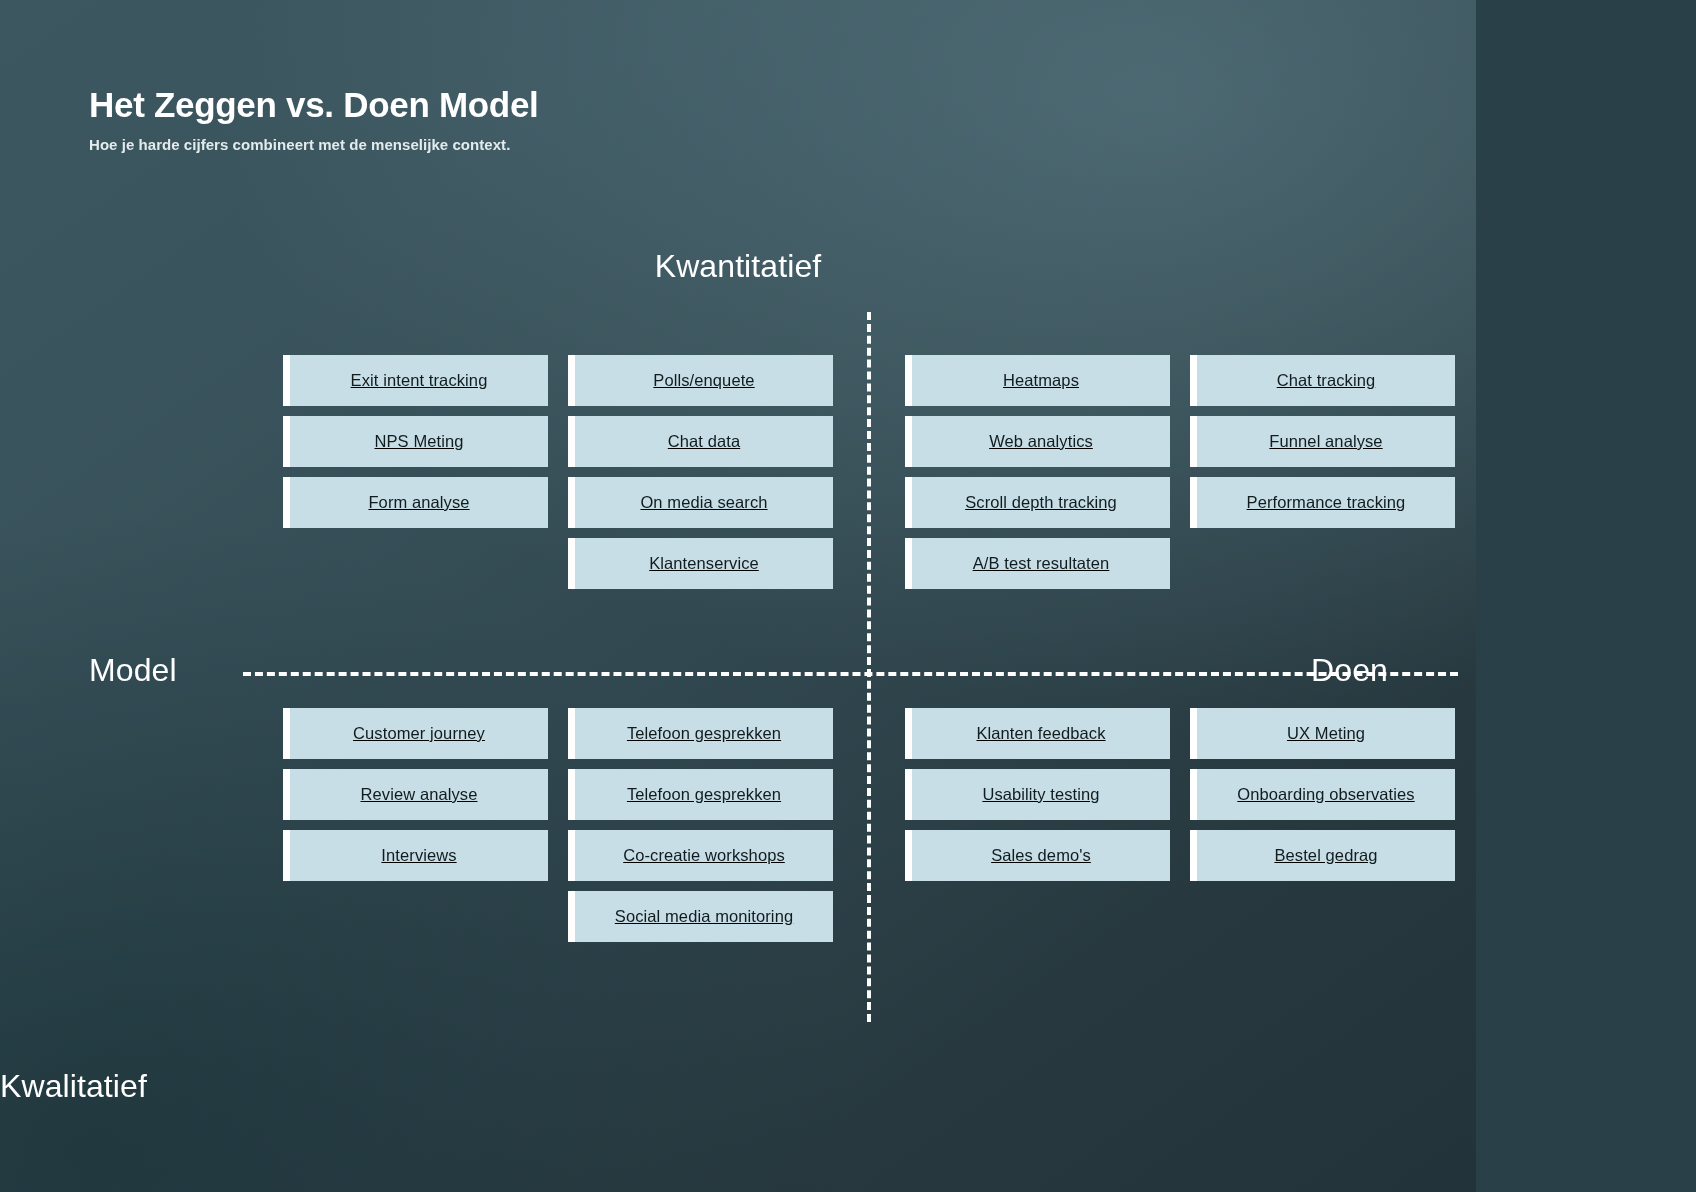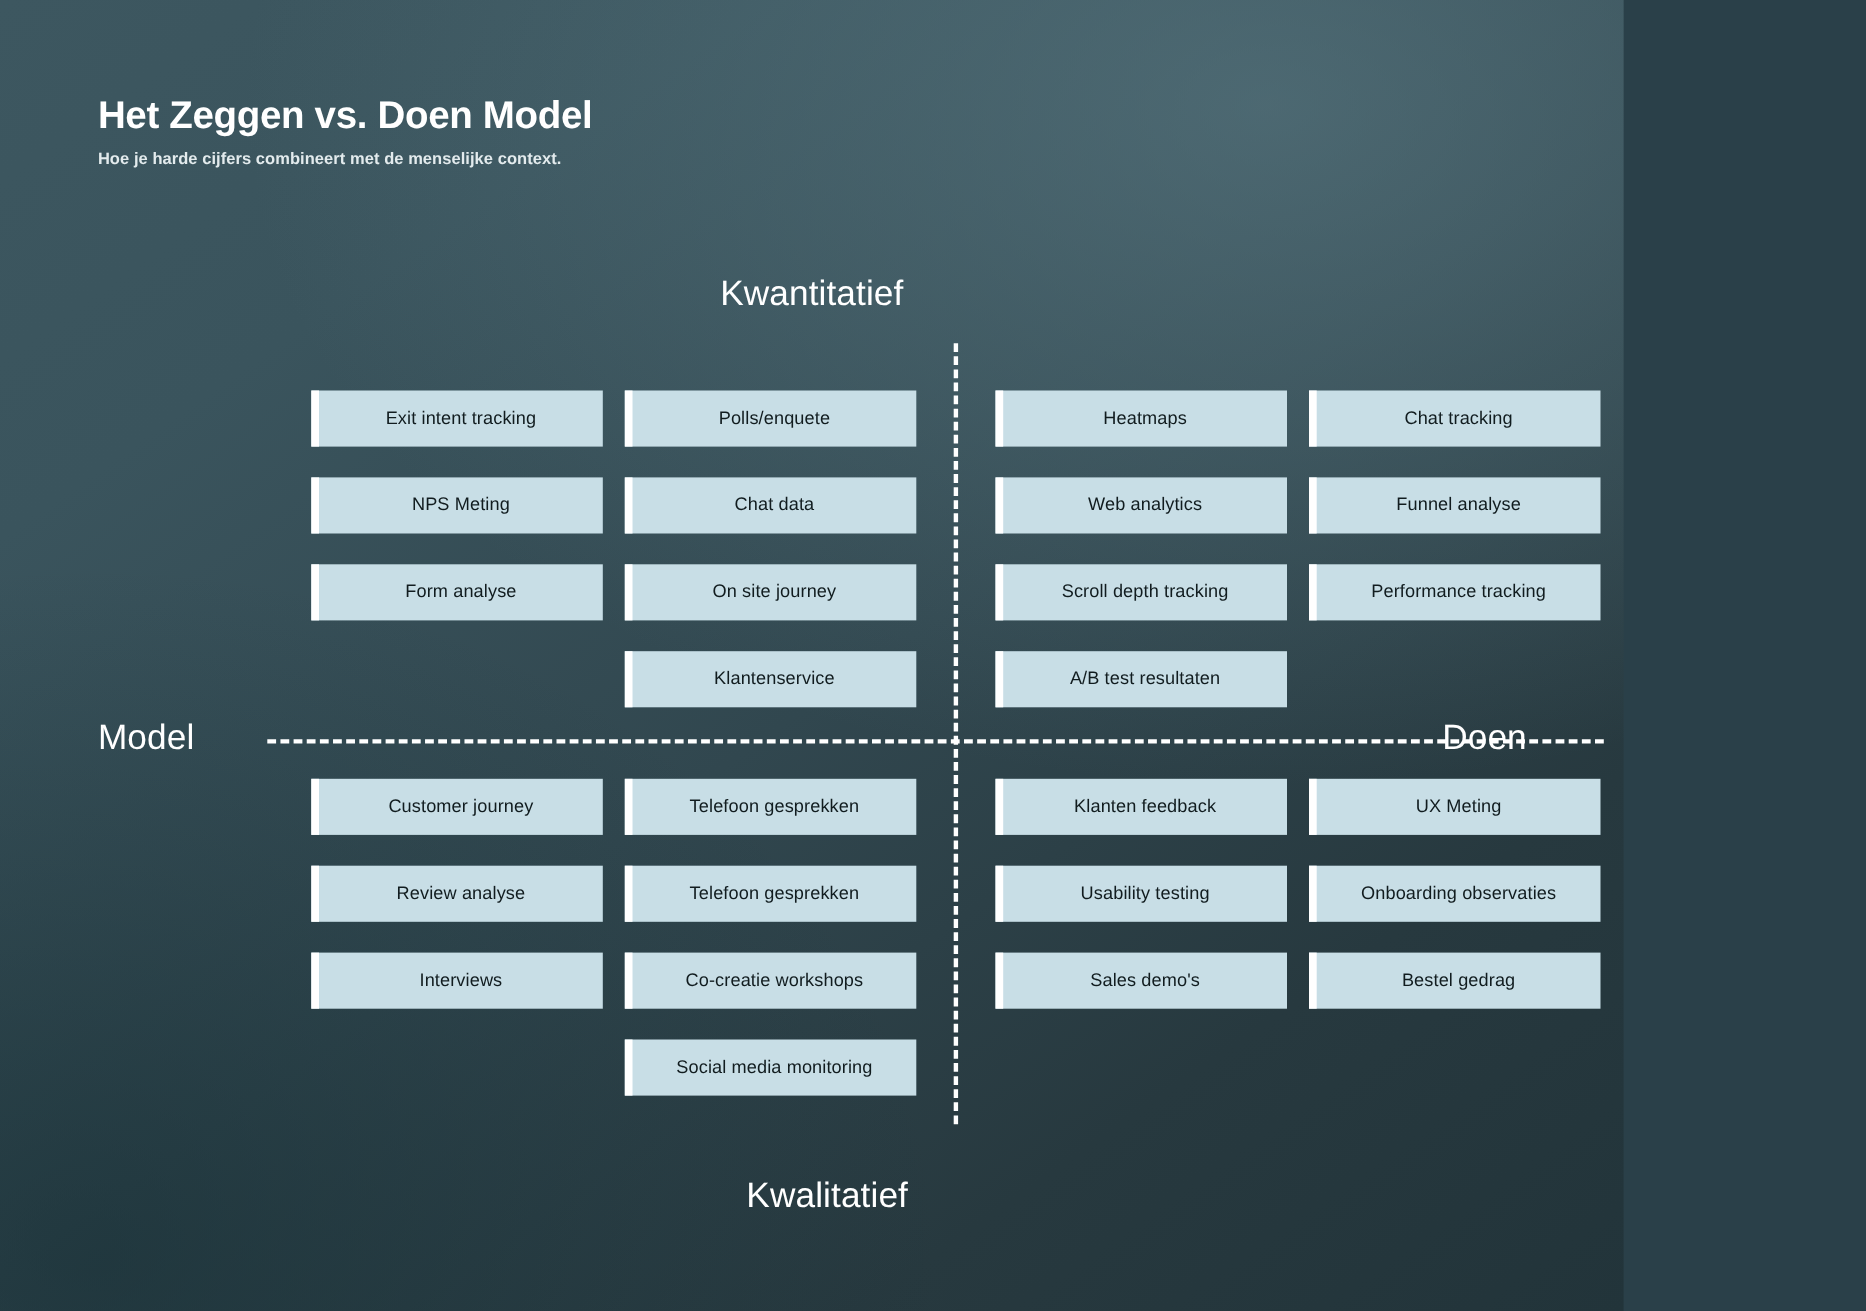--- a/index.html
+++ b/index.html
@@ -53,21 +53,21 @@
   
   .axis-label {
     position: absolute;
     color: #ffffff;
     font-weight: 400;
     font-size: 32px;
     letter-spacing: 0.1px;
     white-space: nowrap;
   }
   #axis-top    { left: 0; right: 0; top: 248px; text-align: center; }
-  #axis-bottom { left: 0; right: 0; top: 1068px; text-align: center; padding-left: 28px; }
+  #axis-bottom { left: 0; right: 0; top: 1068px; text-align: left; }
   #axis-left   { left: 89px; top: 652px; }
   #axis-right  { right: 88px; top: 652px; }
 
   
   #axis-vertical {
     position: absolute;
     left: 867px;
     top: 312px;
     width: 0;
     height: 710px;
@@ -84,22 +84,23 @@
 
   
   .quadrant {
     position: absolute;
     display: flex;
     gap: 20px;
   }
   .col {
     display: flex;
     flex-direction: column;
-    gap: 28px;
+    gap: 10px;
     width: 265px;
+    text-decoration: underline;
   }
   .card {
     height: 51px;
     background: #c8dee6;
     border-left: 7px solid #ffffff;
     box-sizing: border-box;
     display: flex;
     align-items: center;
     justify-content: center;
     color: #111c1f;
@@ -134,21 +135,21 @@
 
   <div class="quadrant" id="quad-say-quant">
       <div class="col">
         <div class="card">Exit intent tracking</div>
         <div class="card">NPS Meting</div>
         <div class="card">Form analyse</div>
       </div>
       <div class="col">
         <div class="card">Polls/enquete</div>
         <div class="card">Chat data</div>
-        <div class="card">On site journey</div>
+        <div class="card">On media search</div>
         <div class="card">Klantenservice</div>
       </div>
     </div>
   <div class="quadrant" id="quad-do-quant">
       <div class="col">
         <div class="card">Heatmaps</div>
         <div class="card">Web analytics</div>
         <div class="card">Scroll depth tracking</div>
         <div class="card">A/B test resultaten</div>
       </div>

